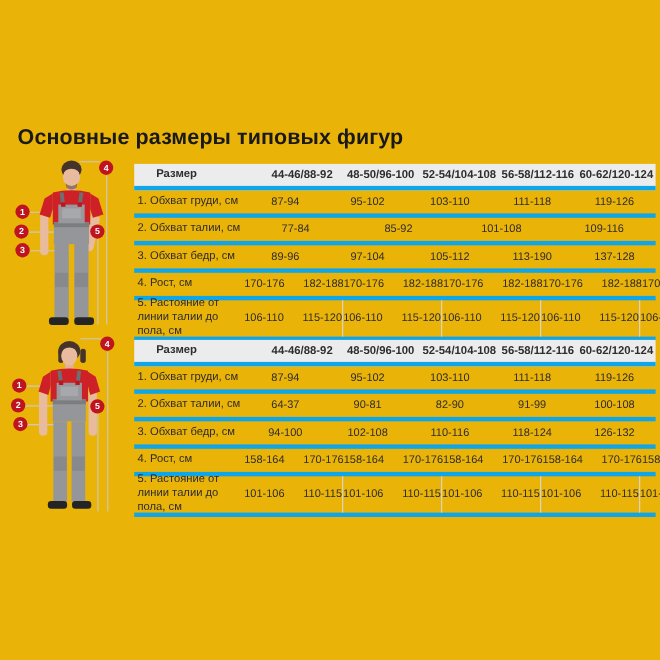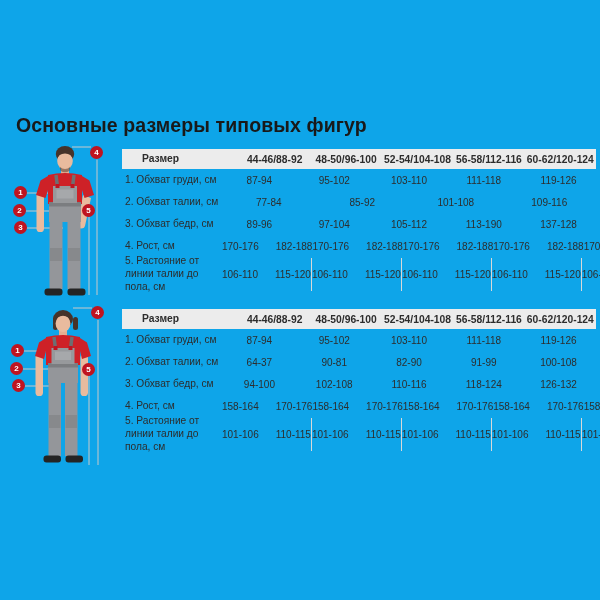--- a/index.html
+++ b/index.html
@@ -1,23 +1,23 @@
 <!DOCTYPE html>
 <html><head>
 <meta charset="utf-8">
 <style>
   html,body{margin:0;padding:0;background:#fff;}
-  .canvas{position:relative;width:600px;height:600px;background:#0ea5e9;overflow:hidden;
+  .canvas{position:relative;width:600px;height:600px;background:#eab308;overflow:hidden;
           font-family:"Liberation Sans","DejaVu Sans",sans-serif;color:#2d2d2d;}
   .page-title{position:absolute;left:16px;top:114px;font-size:19.5px;font-weight:bold;color:#191919;letter-spacing:.1px;}
   .fig{position:absolute;}
   .badge{position:absolute;width:13px;height:13px;border-radius:50%;background:#bf1420;color:#fff;
          font-size:8px;font-weight:bold;display:flex;align-items:center;justify-content:center;line-height:1;}
   .size-table{position:absolute;left:122px;width:474px;font-size:10.4px;}
-  .t-row{display:flex;align-items:stretch;border-bottom:1px solid #0ea5e9;height:21px;}
+  .t-row{display:flex;align-items:stretch;border-bottom:4px solid #0ea5e9;height:21px;}
   .t-row.t-head{background:#ececec;font-weight:bold;height:20px;font-size:10.3px;}
   .t-row.divided{height:33px;}
   .t-cell{flex:1 1 0;display:flex;align-items:center;justify-content:center;white-space:nowrap;font-size:10px;}
   .t-cell.t-label{flex:0 0 97px;justify-content:flex-start;text-align:left;padding-left:3px;
                   white-space:normal;line-height:1.25;font-size:10.2px;}
   .t-head .t-cell{font-size:10.3px;}
   .t-head .t-label{padding-left:20px;}
   .t-cell span + span{margin-left:17px;}
   .divided .t-cell:nth-child(n+3){border-left:1px solid #d8d8d8;}
 </style>

